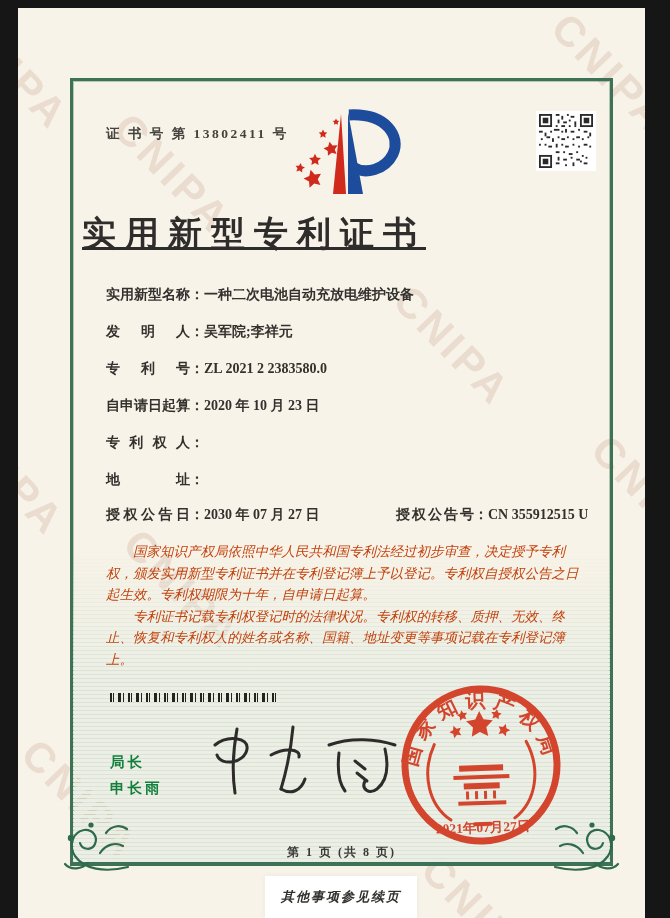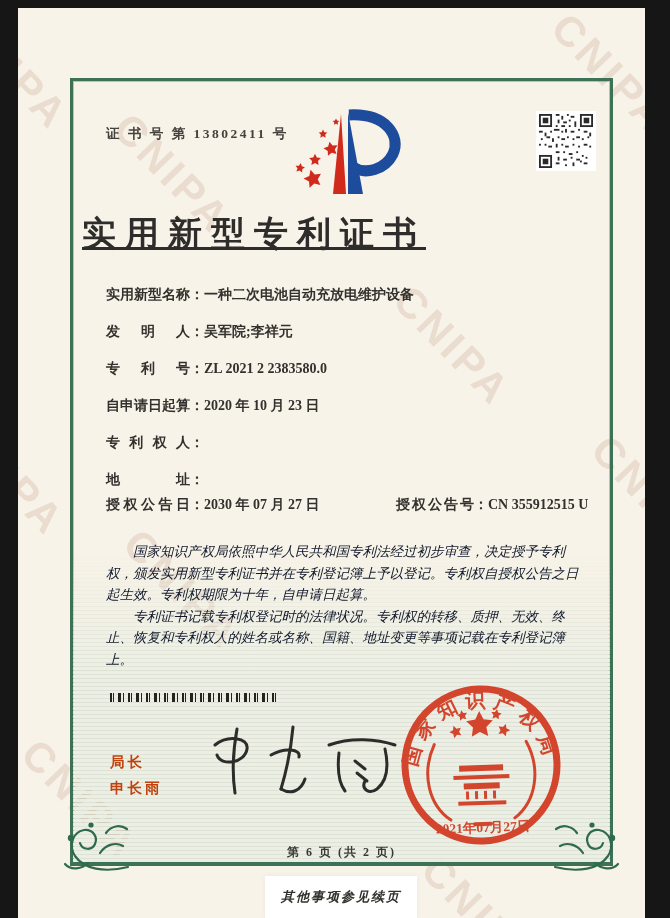--- a/index.html
+++ b/index.html
@@ -42,45 +42,45 @@
     left:33px;top:44px;font-size:13.5px;letter-spacing:2.5px;color:#45423d;font-weight:700;
   }
   .qr{right:14px;top:30px;background:#fff;padding:3px;line-height:0;}
   .logo{left:50%;top:26px;transform:translateX(-50%);width:126px;height:92px;}
   .title{
     left:0;top:130px;width:100%;text-align:left;
     font-size:34px;font-weight:700;letter-spacing:9px;text-indent:9px;color:#2f2d2b;text-decoration:underline;
   }
   .fields{left:33px;right:16px;top:204px;font-size:14px;color:#33312d;font-weight:600;}
   .frow{display:flex;line-height:20px;margin-bottom:17px;}
-  .frow.addr{margin-bottom:5px;}
+  .frow.addr{margin-bottom:15px;}
   .flabel{
     display:inline-block;width:84px;flex:0 0 84px;
     text-align:justify;text-align-last:justify;
   }
   .fcolon{flex:0 0 14px;}
   .fvalue{flex:1;}
   .gpair1{display:flex;flex:0 0 278px;}
   .gpair2{display:flex;flex:1;}
   .gpair2 .flabel{width:78px;flex:0 0 78px;margin-left:12px;}
   .body-text{
     left:33px;right:26px;top:460px;
-    font-size:13.5px;line-height:21.5px;color:#0f172a;
+    font-size:13.5px;line-height:21.5px;color:#c2410c;
     font-style:italic;font-weight:500;
   }
   .body-text p{margin:0;text-indent:2em;}
   .barcode{
     left:37px;top:612px;width:168px;height:9px;
     background:repeating-linear-gradient(90deg,
       #24231f 0 2px, transparent 2px 3px,
       #24231f 3px 4px, transparent 4px 8px,
       #24231f 8px 11px, transparent 11px 13px,
       #24231f 13px 14px, transparent 14px 18px);
   }
-  .director{left:37px;top:668px;font-size:14.5px;letter-spacing:3px;color:#c2410c;font-weight:600;line-height:26px;}
+  .director{left:37px;top:668px;font-size:14.5px;letter-spacing:3px;color:#15803d;font-weight:600;line-height:26px;}
   .signature{left:126px;top:634px;width:214px;height:94px;}
   .seal{left:322px;top:598px;width:172px;height:172px;opacity:0.93;transform:rotate(-2deg);}
   .page-no{left:0;top:763px;width:100%;text-align:center;font-size:12px;letter-spacing:2px;color:#3a3834;font-weight:600;}
   .footnote{
     position:absolute;z-index:2;left:323px;top:868px;transform:translateX(-50%);
     background:#ffffff;padding:12px 16px;
     font-size:13px;font-style:italic;letter-spacing:2px;color:#33312d;font-weight:600;
     white-space:nowrap;box-shadow:0 0 6px rgba(0,0,0,0.05);
   }
 </style>
@@ -313,17 +313,17 @@
         <rect x="62" y="122" width="48" height="4"></rect>
       </g>
       <g stroke="#d23a20" stroke-width="3" fill="none" stroke-linecap="round">
         <path d="M54 140 C32 124 26 92 40 64"></path>
         <path d="M118 140 C140 124 146 92 132 64"></path>
         <path d="M78 145 h16" stroke-width="4"></path>
       </g>
       <text x="86" y="153" text-anchor="middle" font-size="13.5" font-weight="700" fill="#d23a20">2021年07月27日</text>
     </svg>
 
-    <div class="page-no">第 6 页 (共 2 页)</div>
+    <div class="page-no">第 1 页 (共 8 页)</div>
   </div>
 
   <div class="footnote">其他事项参见续页</div>
 </div>
 
 </body></html>

